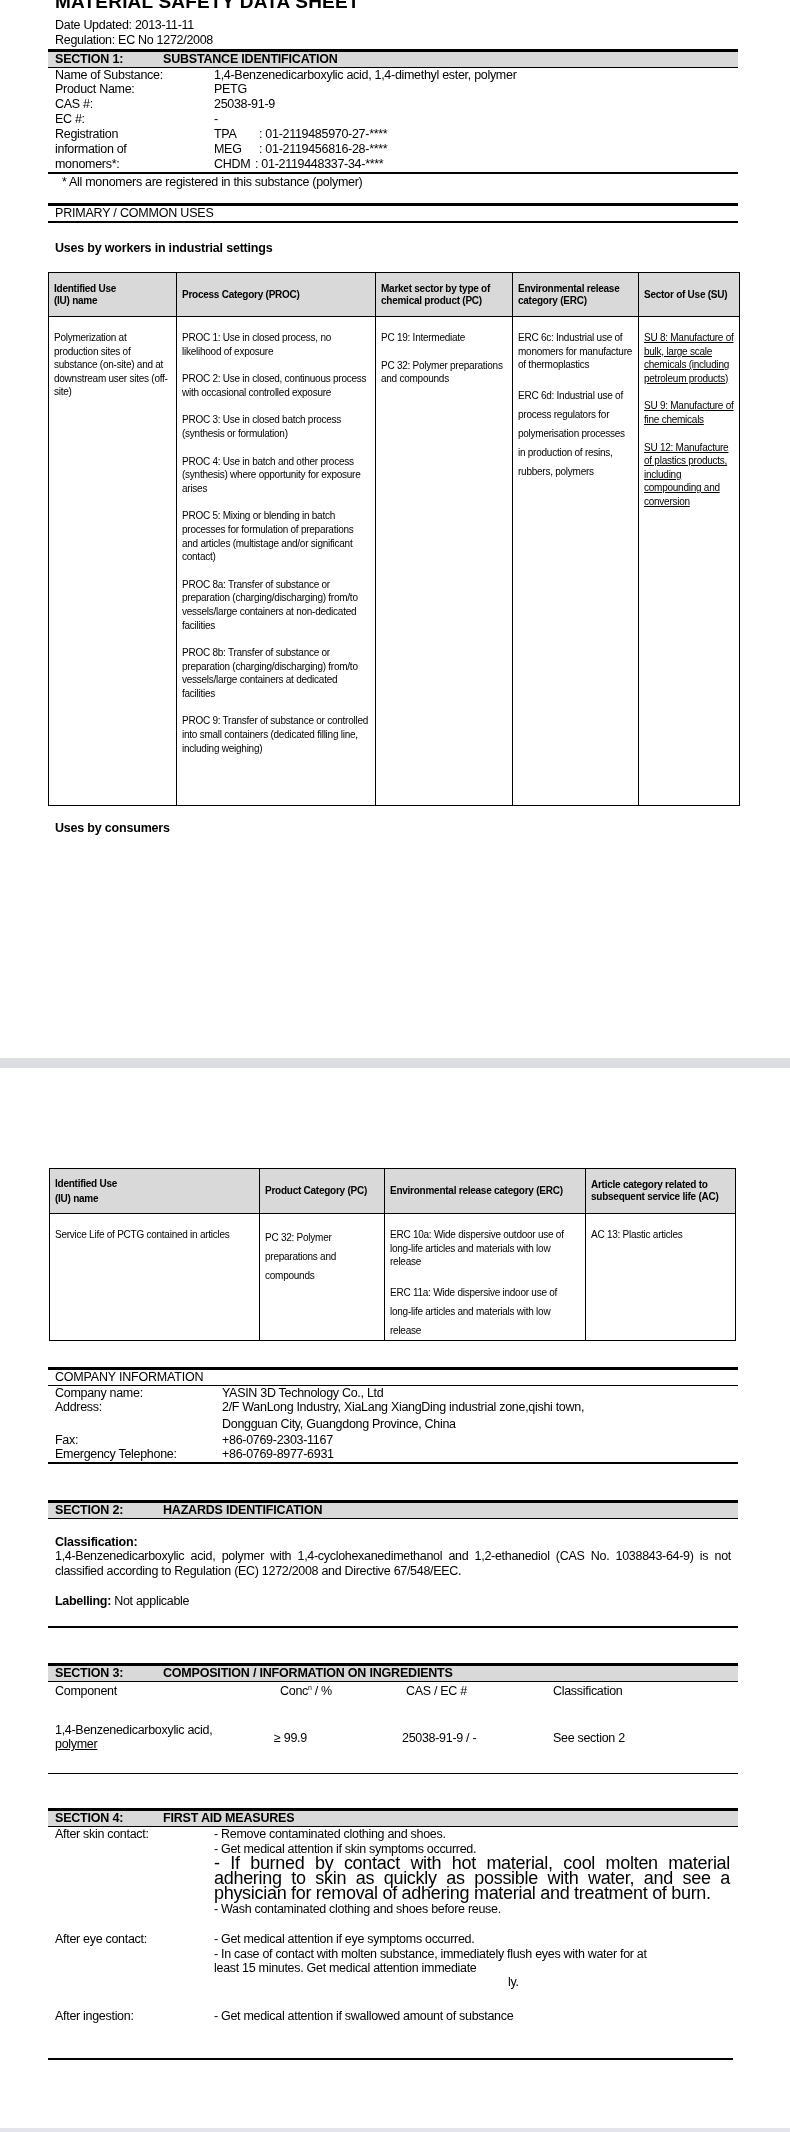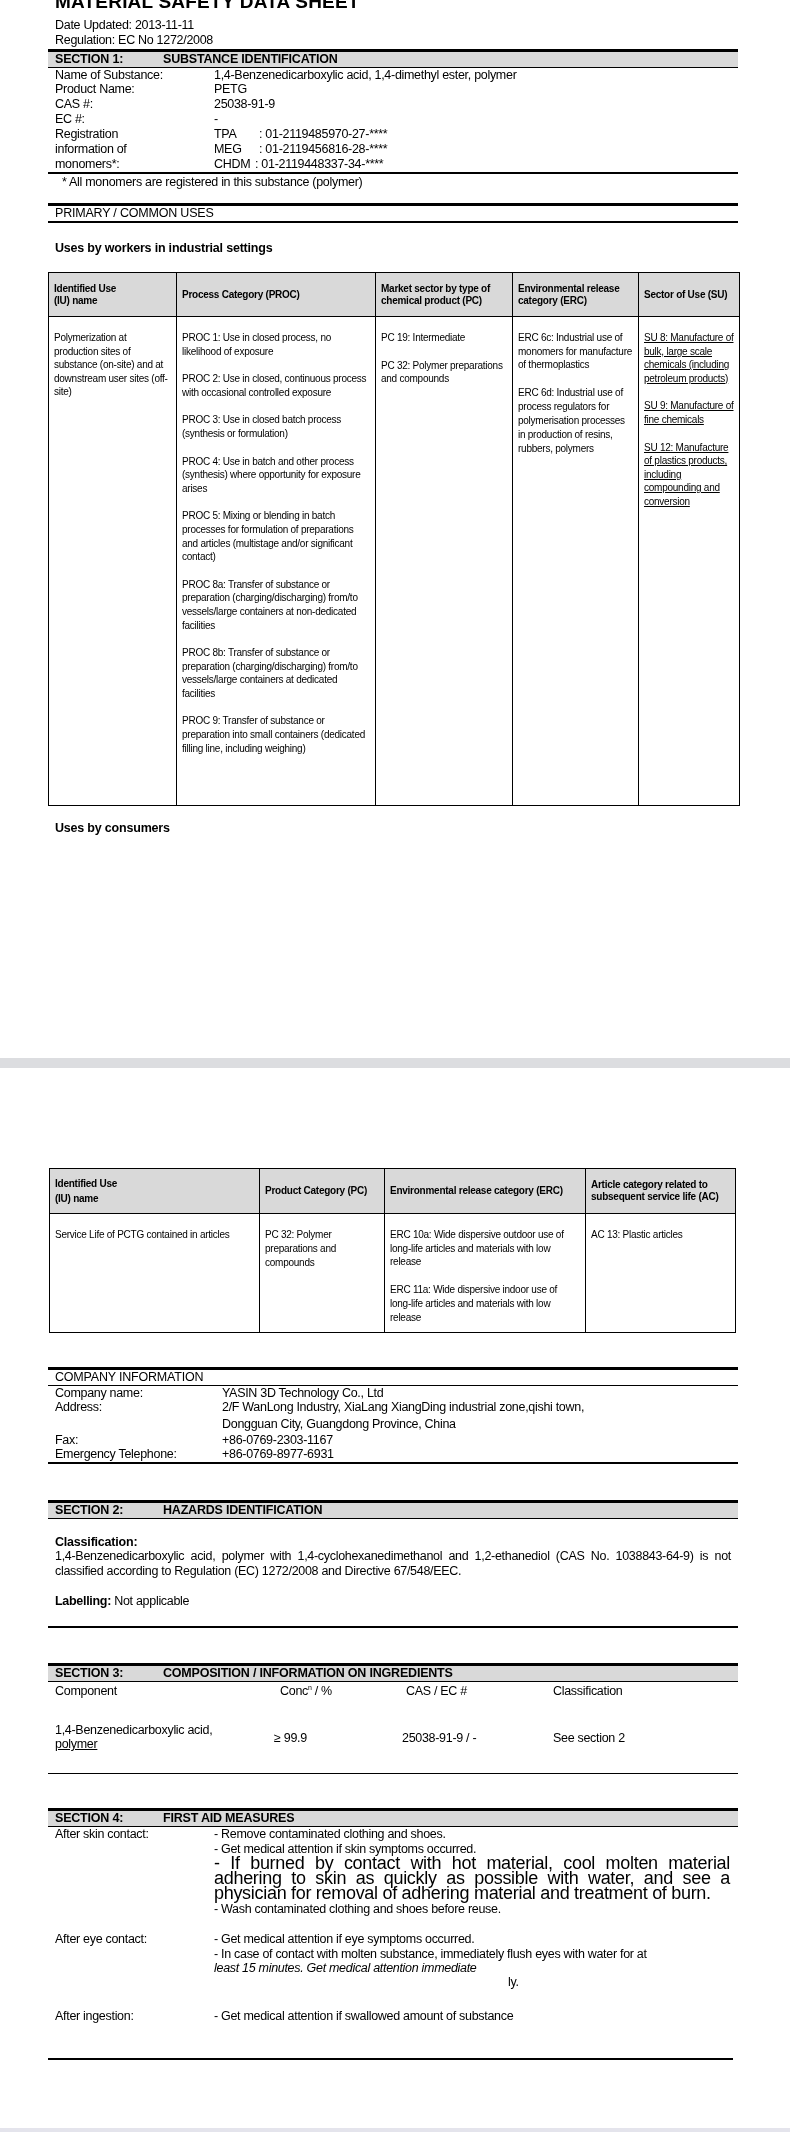--- a/index.html
+++ b/index.html
@@ -33,21 +33,21 @@
   table.grid th, table.grid td {
     border: 1px solid #000; vertical-align: top; text-align: left;
     font-size: 10px; line-height: 13.6px; letter-spacing: -0.25px; padding: 0 5px;
   }
   table.grid th {
     background: #d9d9d9; font-weight: bold; vertical-align: middle; font-size: 10px; line-height: 12px;
   }
   table.grid { border: 1.5px solid #000; }
   .cell-item { margin-bottom: 14px; }
   .cell-item:last-child { margin-bottom: 0; }
-  .tight { line-height: 14px; }
+  .tight { line-height: 19px; }
 
   .page-gap { position: absolute; left: 0; top: 1058px; width: 790px; height: 10px; background: #dcdde0; }
   .bottom-gap { position: absolute; left: 0; top: 2128px; width: 790px; height: 4px; background: #e4e4ec; }
 
   .comp-head { font-size: 12.5px; letter-spacing: -0.3px; white-space: nowrap; }
   .fa-label { position: absolute; left: 55px; font-size: 12.5px; letter-spacing: -0.3px; white-space: nowrap; }
   .fa-line { position: absolute; left: 214px; font-size: 12.5px; letter-spacing: -0.3px; white-space: nowrap; line-height: 14px; }
   .justify { position: absolute; left: 214px; width: 516px; font-size: 18px; line-height: 15px; letter-spacing: -0.3px; text-align: justify; }
   sup { font-size: 7px; }
 </style>
@@ -117,21 +117,21 @@
         <div>Polymerization at production sites of substance (on-site) and at downstream user sites (off-site)</div>
       </td>
       <td style="padding-top:14px;">
         <div class="cell-item">PROC 1: Use in closed process, no likelihood of exposure</div>
         <div class="cell-item">PROC 2: Use in closed, continuous process with occasional controlled exposure</div>
         <div class="cell-item">PROC 3: Use in closed batch process (synthesis or formulation)</div>
         <div class="cell-item">PROC 4: Use in batch and other process (synthesis) where opportunity for exposure arises</div>
         <div class="cell-item">PROC 5: Mixing or blending in batch processes for formulation of preparations and articles (multistage and/or significant contact)</div>
         <div class="cell-item">PROC 8a: Transfer of substance or preparation (charging/discharging) from/to vessels/large containers at non-dedicated facilities</div>
         <div class="cell-item">PROC 8b: Transfer of substance or preparation (charging/discharging) from/to vessels/large containers at dedicated facilities</div>
-        <div class="cell-item">PROC 9: Transfer of substance or preparation into small containers (dedicated filling line, including weighing)</div>
+        <div class="cell-item">PROC 9: Transfer of substance or controlled into small containers (dedicated filling line, including weighing)</div>
       </td>
       <td style="padding-top:14px;">
         <div class="cell-item">PC 19: Intermediate</div>
         <div class="cell-item">PC 32: Polymer preparations and compounds</div>
       </td>
       <td style="padding-top:14px;">
         <div class="cell-item">ERC 6c: Industrial use of monomers for manufacture of thermoplastics</div>
         <div class="cell-item tight">ERC 6d: Industrial use of process regulators for polymerisation processes in production of resins, rubbers, polymers</div>
       </td>
       <td style="padding-top:14px;text-decoration:underline;">
@@ -238,21 +238,21 @@
   <div class="fa-line" style="top:1827px;">- Remove contaminated clothing and shoes.</div>
   <div class="fa-line" style="top:1842px;">- Get medical attention if skin symptoms occurred.</div>
   <div class="justify" style="top:1856px;">- If burned by contact with hot material, cool molten material adhering to skin as quickly as possible with water, and see a physician for removal of adhering material and treatment of burn.</div>
   <div class="fa-line" style="top:1902px;">- Wash contaminated clothing and shoes before reuse.</div>
 </div>
 
 <div>
   <div class="fa-label" style="top:1932px;">After eye contact:</div>
   <div class="fa-line" style="top:1932px;">- Get medical attention if eye symptoms occurred.</div>
   <div class="fa-line" style="top:1947px;">- In case of contact with molten substance, immediately flush eyes with water for at</div>
-  <div class="fa-line" style="top:1961px;font-style:italic;">least 15 minutes. Get medical attention immediate</div>
+  <div class="fa-line" style="top:1961px;">least 15 minutes. Get medical attention immediate</div>
   <div class="fa-line" style="left:508px;top:1975px;">ly.</div>
 </div>
 
 <div>
   <div class="fa-label" style="top:2009px;">After ingestion:</div>
   <div class="fa-line" style="top:2009px;">- Get medical attention if swallowed amount of substance</div>
 </div>
 <div class="rule" style="left:48px;top:2058px;width:685px;height:2px;"></div>
 
 <div class="bottom-gap"></div>

